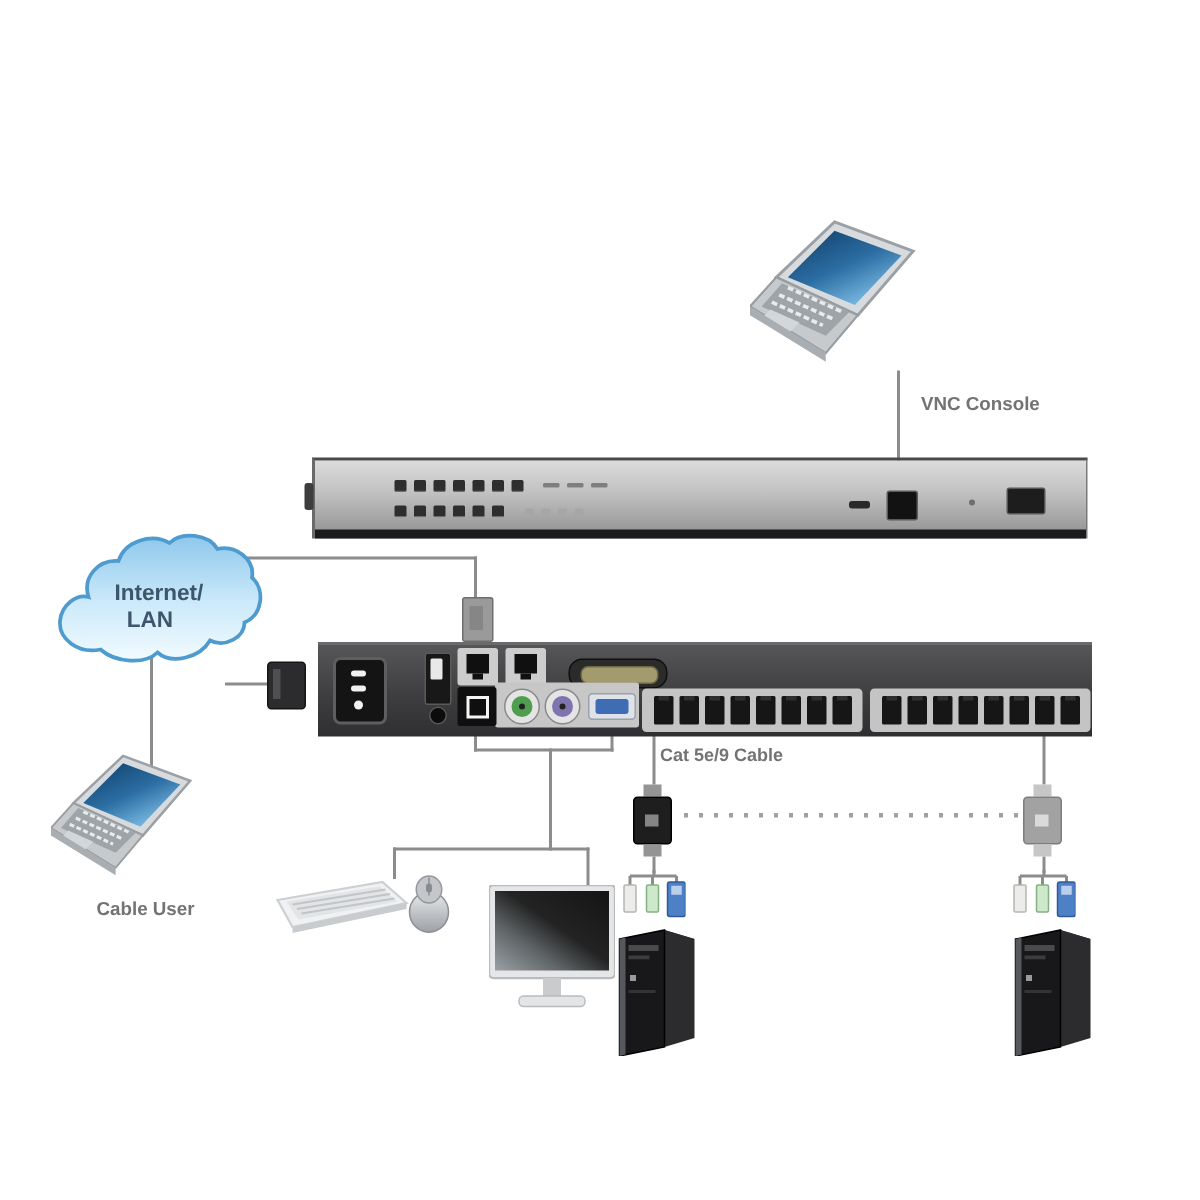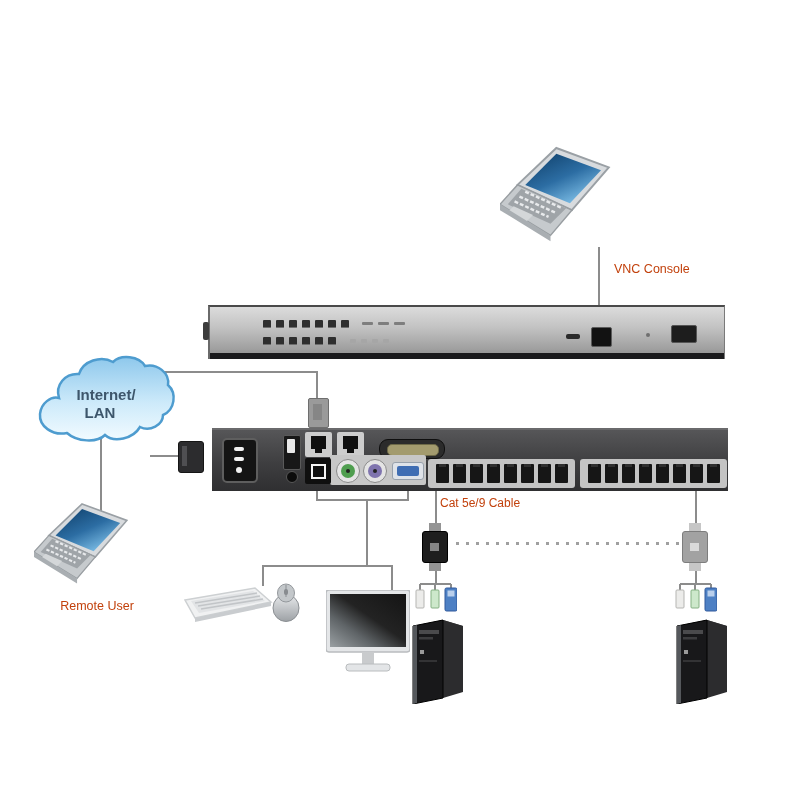--- a/index.html
+++ b/index.html
@@ -1,21 +1,21 @@
 <!DOCTYPE html>
 <html><head>
 <meta charset="utf-8">
 <style>
   html,body{margin:0;padding:0;background:#fff;}
   #canvas{position:relative;width:800px;height:800px;background:#ffffff;overflow:hidden;
           font-family:"Liberation Sans", sans-serif;}
   .ln{position:absolute;background:#8c8c8c;}
   .dashed{position:absolute;height:3px;
           background:repeating-linear-gradient(90deg,#a0a0a0 0 3px,transparent 3px 10px);}
-  .lbl{position:absolute;color:#c2410c;font-size:12.5px;white-space:nowrap;}
+  .lbl{position:absolute;color:#737373;font-size:12.5px;white-space:nowrap;font-weight:bold;}
 
   
   .frontpanel{position:absolute;left:208px;top:305px;width:514px;height:52px;
       background:linear-gradient(180deg,#dcdcdc 0%,#c2c2c2 40%,#8f8f8f 100%);
       border-top:2px solid #4a4a4a;border-left:2px solid #6a6a6a;border-right:1px solid #7a7a7a;}
   .frontpanel .bottomband{position:absolute;left:0;bottom:0;width:100%;height:6px;background:#1b1b1d;}
   .fp-tab{position:absolute;left:203px;top:322px;width:6px;height:18px;background:#3d3d3d;border-radius:2px;}
   .genrow{position:absolute;display:inline-flex;align-items:center;gap:5px;}
   .fbtn{width:8px;height:7px;background:#2e2e2e;border-bottom:1px solid #6d6d6d;border-radius:1px;display:inline-block;}
   .fdash{width:11px;height:3px;background:#7e7e7e;border-radius:1px;display:inline-block;}
@@ -306,16 +306,16 @@
   </svg>
 
   <svg style="left:409px;top:616px;" width="58" height="88" viewBox="0 0 58 88">
     <use href="#tower"></use>
   </svg>
   <svg style="left:673px;top:616px;" width="58" height="88" viewBox="0 0 58 88">
     <use href="#tower"></use>
   </svg>
 
   <div class="lbl" style="left:614px;top:262px;">VNC Console</div>
-  <div class="lbl" style="left:47px;top:599px;width:100px;text-align:center;">Remote User</div>
+  <div class="lbl" style="left:47px;top:599px;width:100px;text-align:center;">Cable User</div>
   <div class="lbl" style="left:440px;top:496px;font-size:12px;">Cat 5e/9 Cable</div>
 
 </div>
 
 </body></html>

